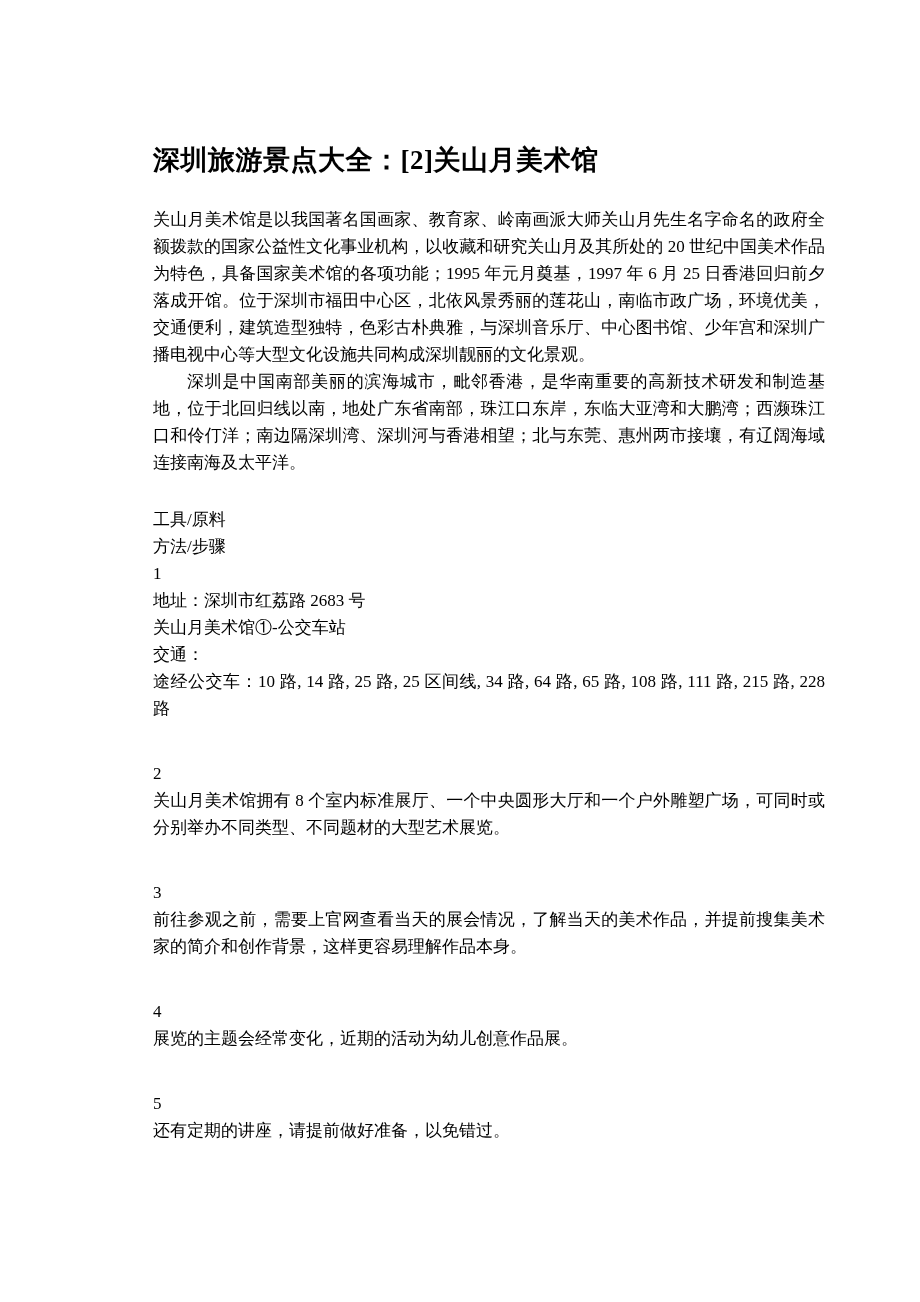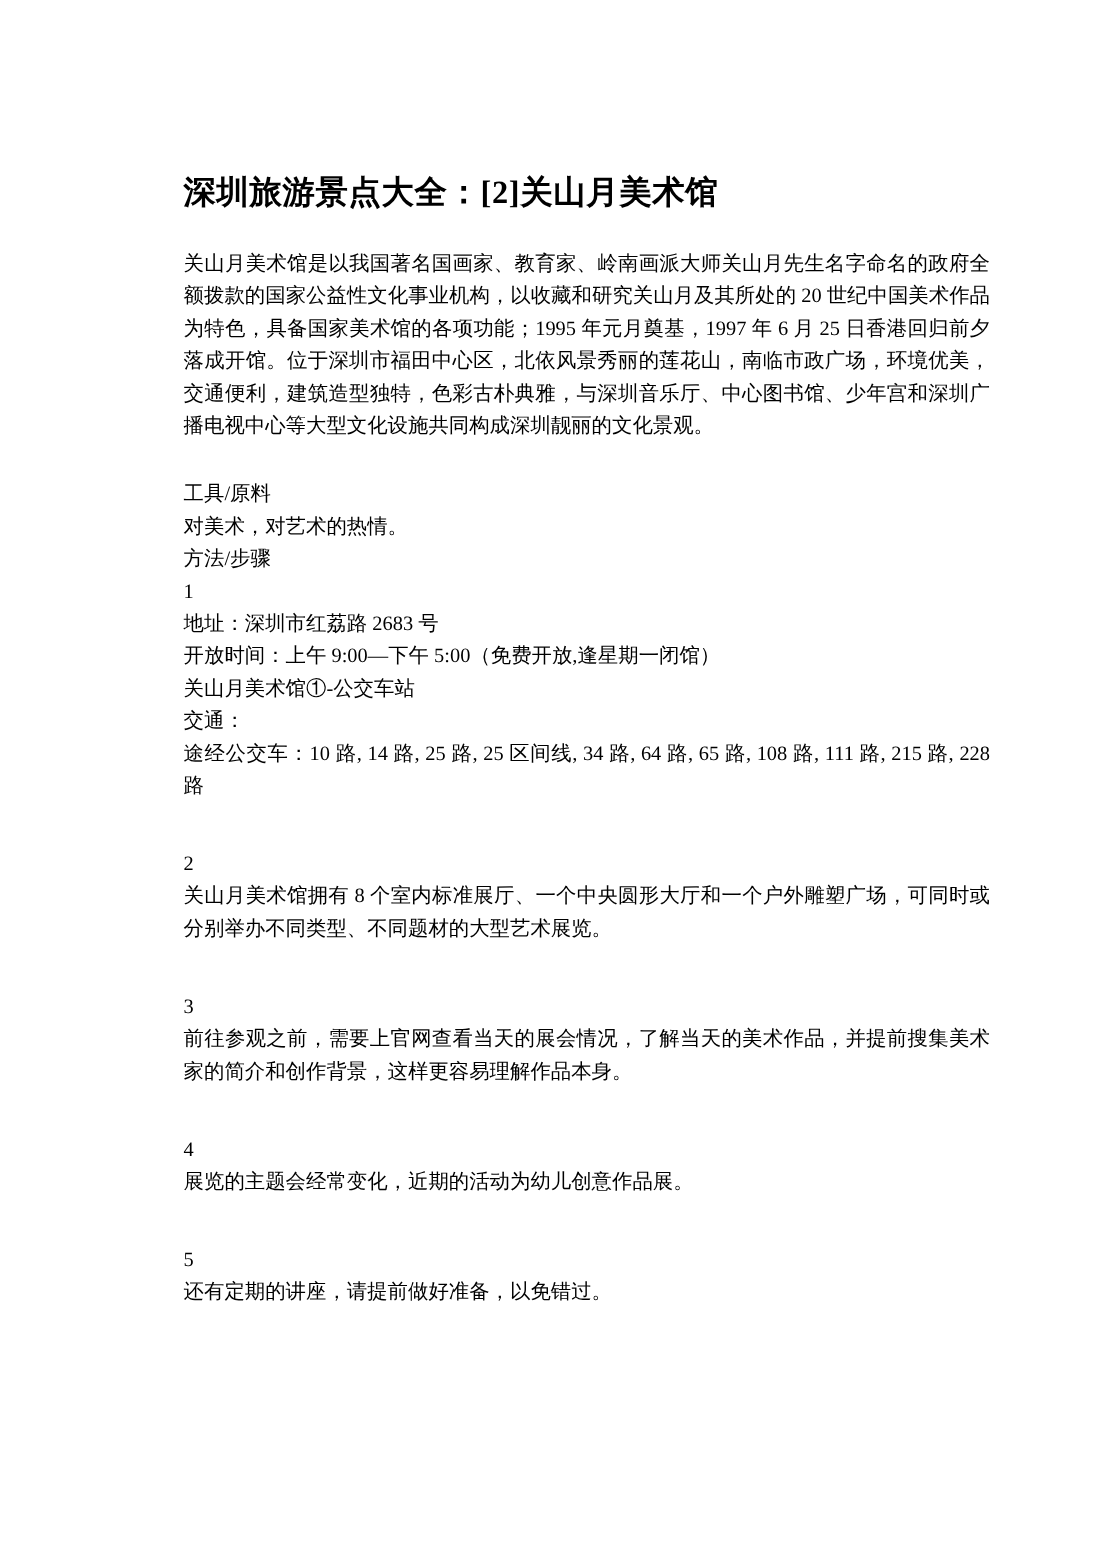--- a/index.html
+++ b/index.html
@@ -33,34 +33,33 @@
 <body>
 
 <div class="page">
 
   <h1 class="doc-title">深圳旅游景点大全：[2]关山月美术馆</h1>
 
   <div class="body-text">
 
     <div>
       <p class="para">关山月美术馆是以我国著名国画家、教育家、岭南画派大师关山月先生名字命名的政府全额拨款的国家公益性文化事业机构，以收藏和研究关山月及其所处的 20 世纪中国美术作品为特色，具备国家美术馆的各项功能；1995 年元月奠基，1997 年 6 月 25 日香港回归前夕落成开馆。位于深圳市福田中心区，北依风景秀丽的莲花山，南临市政广场，环境优美，交通便利，建筑造型独特，色彩古朴典雅，与深圳音乐厅、中心图书馆、少年宫和深圳广播电视中心等大型文化设施共同构成深圳靓丽的文化景观。</p>
+      <p class="para indent">深圳是中国南部美丽的滨海城市，毗邻香港，是华南重要的高新技术研发和制造基地，位于北回归线以南，地处广东省南部，珠江口东岸，东临大亚湾和大鹏湾；西濒珠江口和伶仃洋；南边隔深圳湾、深圳河与香港相望；北与东莞、惠州两市接壤，有辽阔海域连接南海及太平洋。</p>
     </div>
 
     <div class="block-gap">
       <div class="line">工具/原料</div>
-      <div class="line">对美术，对艺术的热情。</div>
     </div>
 
     <div>
       <div class="line">方法/步骤</div>
 
       <div>
         <div class="line">1</div>
         <div class="line">地址：深圳市红荔路 2683 号</div>
-        <div class="line">开放时间：上午 9:00—下午 5:00（免费开放,逢星期一闭馆）</div>
         <div class="line">关山月美术馆①-公交车站</div>
         <div class="line">交通：</div>
         <div class="line">途经公交车：10 路, 14 路, 25 路, 25 区间线, 34 路, 64 路, 65 路, 108 路, 111 路, 215 路, 228 路</div>
       </div>
 
       <div class="step">
         <div class="line">2</div>
         <div class="line">关山月美术馆拥有 8 个室内标准展厅、一个中央圆形大厅和一个户外雕塑广场，可同时或分别举办不同类型、不同题材的大型艺术展览。</div>
       </div>
 

